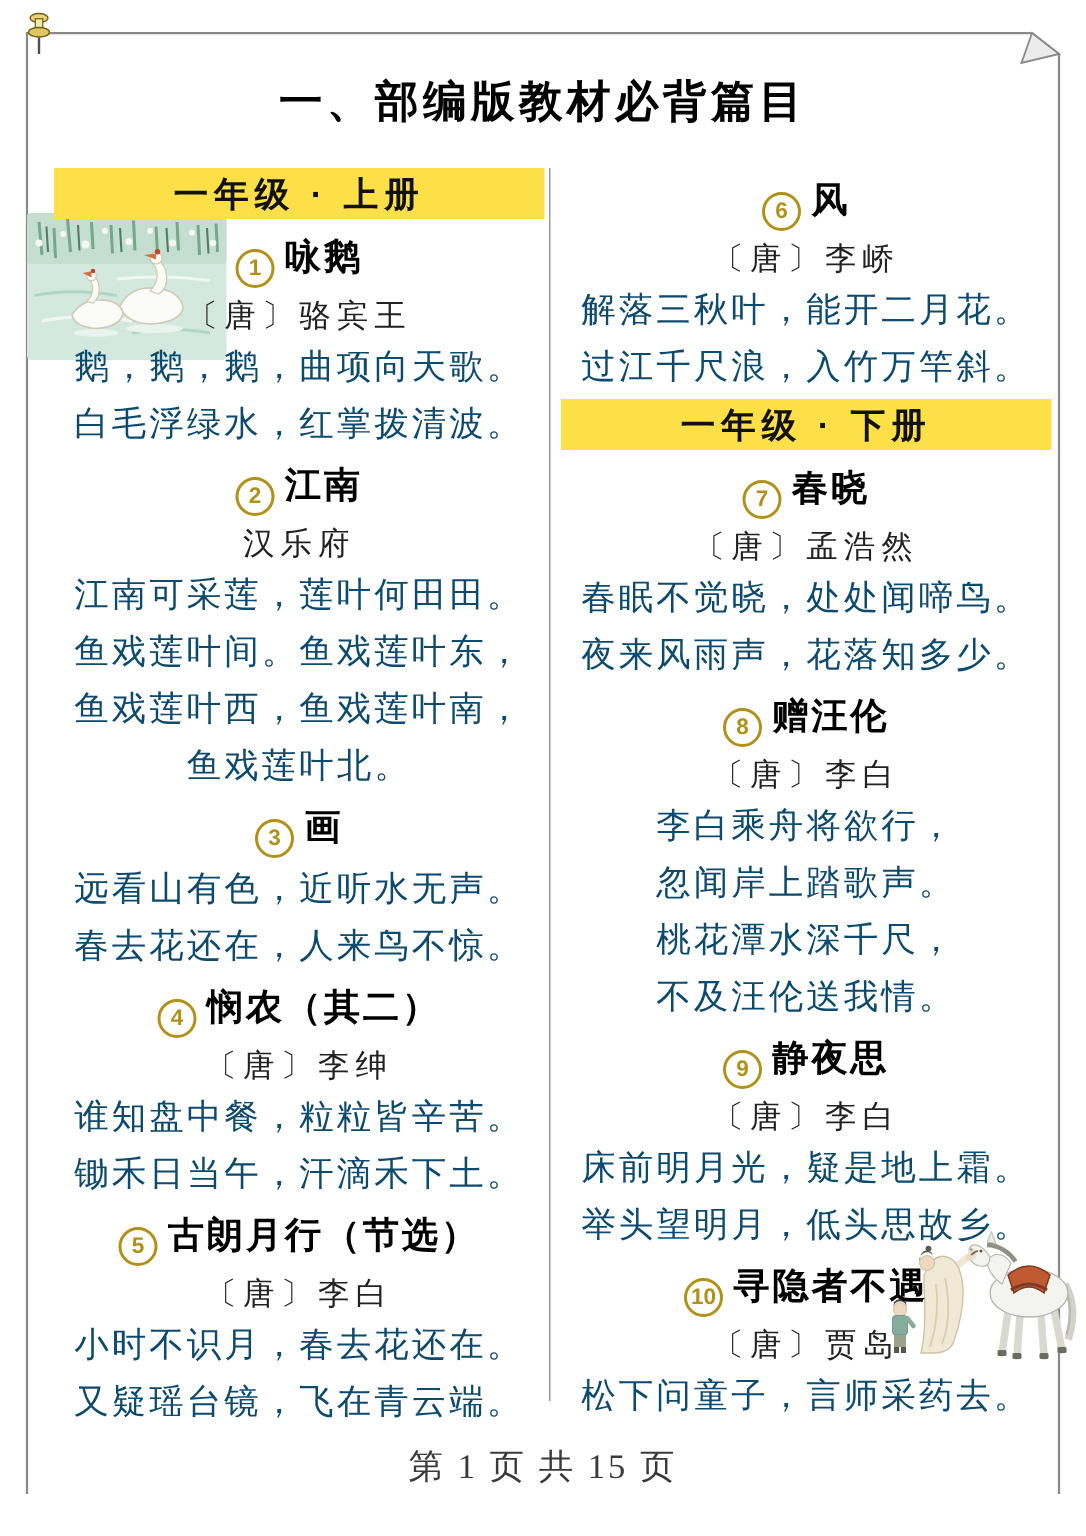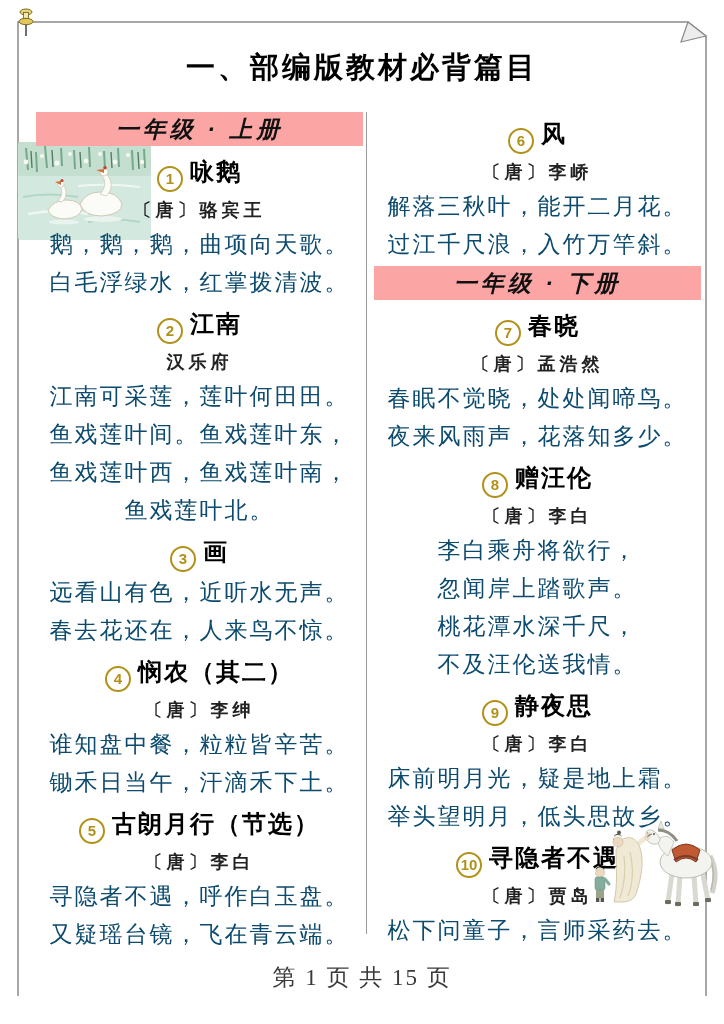--- a/index.html
+++ b/index.html
@@ -5,29 +5,29 @@
   html,body{margin:0;padding:0;background:#fff;}
   .page{position:relative;width:724px;height:996px;background:#ffffff;overflow:hidden;
         font-family:"Liberation Serif","DejaVu Serif",serif;color:#1c1c1c;}
   .deco{position:absolute;inset:0;width:724px;height:1024px;pointer-events:none;}
   .title{position:absolute;top:48px;left:0;width:724px;margin:0;text-align:center;
          font-size:29px;font-weight:bold;letter-spacing:3px;color:#000;}
   .col{position:absolute;top:112px;width:327px;display:flex;flex-direction:column;text-align:center;}
   .col.left{left:36px;}
   .col.right{left:374px;}
   .divider{position:absolute;left:366px;top:112px;width:1px;height:822px;background:#9a9a9a;}
-  .band{height:34px;line-height:34px;background:#fca5a5;font-weight:bold;font-size:23px;
-        letter-spacing:4px;color:#111;margin-bottom:4px;font-family:"Liberation Sans","DejaVu Sans",sans-serif;font-style:italic;}
+  .band{height:34px;line-height:34px;background:#fde047;font-weight:bold;font-size:23px;
+        letter-spacing:4px;color:#111;margin-bottom:4px;font-family:"Liberation Sans","DejaVu Sans",sans-serif;}
   .band.mid{margin-top:2px;}
   .poem-title{font-size:24px;font-weight:bold;line-height:32px;margin:6px 0 2px;letter-spacing:2px;color:#000;}
   .num{display:inline-flex;align-items:center;justify-content:center;width:26px;height:26px;
        border:2px solid #b29119;border-radius:50%;color:#b29119;font-size:15px;font-weight:bold;
        margin-right:7px;vertical-align:-4px;letter-spacing:0;box-sizing:border-box;
        font-family:"Liberation Sans","DejaVu Sans",sans-serif;}
-  .author{font-size:18px;line-height:32px;letter-spacing:4px;color:#222;font-weight:bold;}
+  .author{font-size:21px;line-height:32px;letter-spacing:4px;color:#222;}
   .line{font-size:23px;line-height:38px;letter-spacing:2px;color:#0c4a6e;white-space:nowrap;}
   .footer{position:absolute;top:962px;left:0;width:724px;text-align:center;font-size:23px;
           letter-spacing:2px;color:#3a3a3a;}
 </style>
 </head>
 <body>
 
 <div class="page">
 
   <svg class="deco" viewBox="0 0 724 1024">
@@ -172,21 +172,21 @@
     <div class="poem">
       <div class="poem-title"><span class="num">4</span><span>悯农（其二）</span></div>
       <div class="author">〔唐〕李绅</div>
       <div class="line">谁知盘中餐，粒粒皆辛苦。</div>
       <div class="line">锄禾日当午，汗滴禾下土。</div>
     </div>
 
     <div class="poem">
       <div class="poem-title"><span class="num">5</span><span>古朗月行（节选）</span></div>
       <div class="author">〔唐〕李白</div>
-      <div class="line">寻隐者不遇，呼作白玉盘。</div>
+      <div class="line">小时不识月，春去花还在。</div>
       <div class="line">又疑瑶台镜，飞在青云端。</div>
     </div>
   </div>
 
   <div class="divider"></div>
 
   <div class="col right">
     <div class="poem">
       <div class="poem-title"><span class="num">6</span><span>风</span></div>
       <div class="author">〔唐〕李峤</div>

